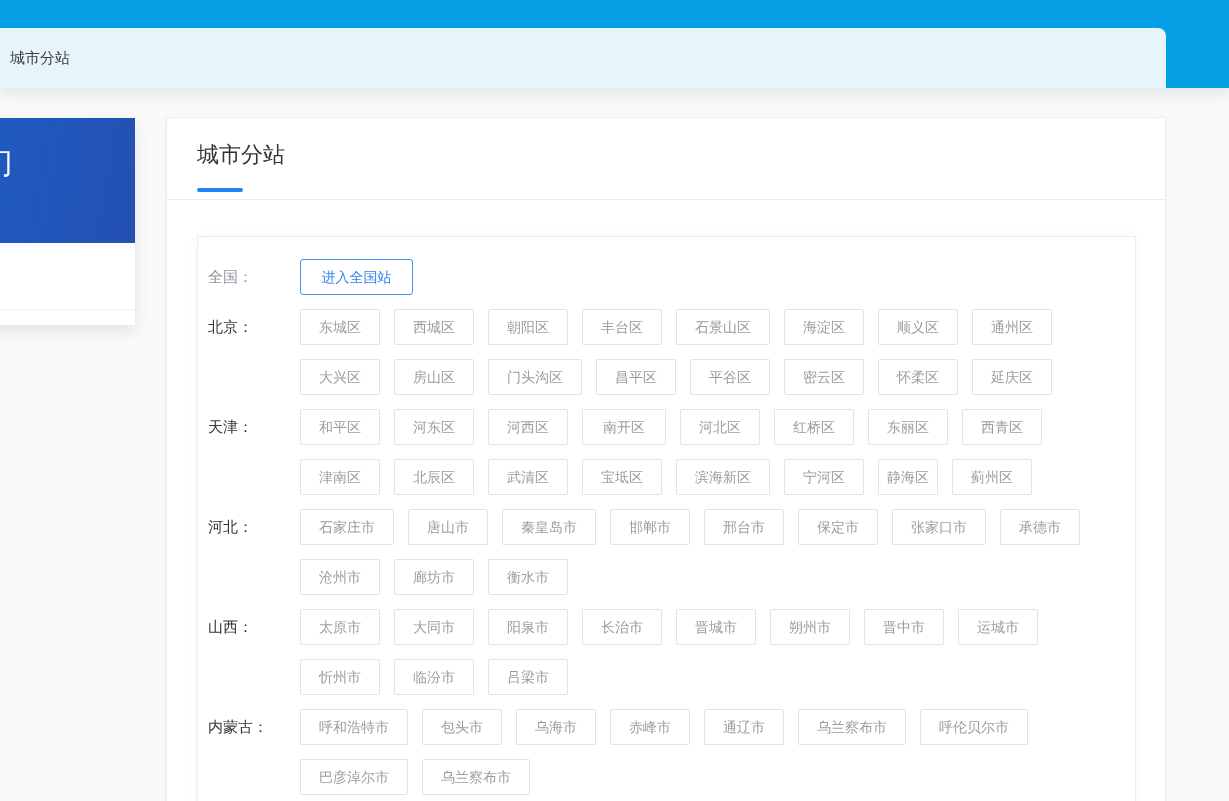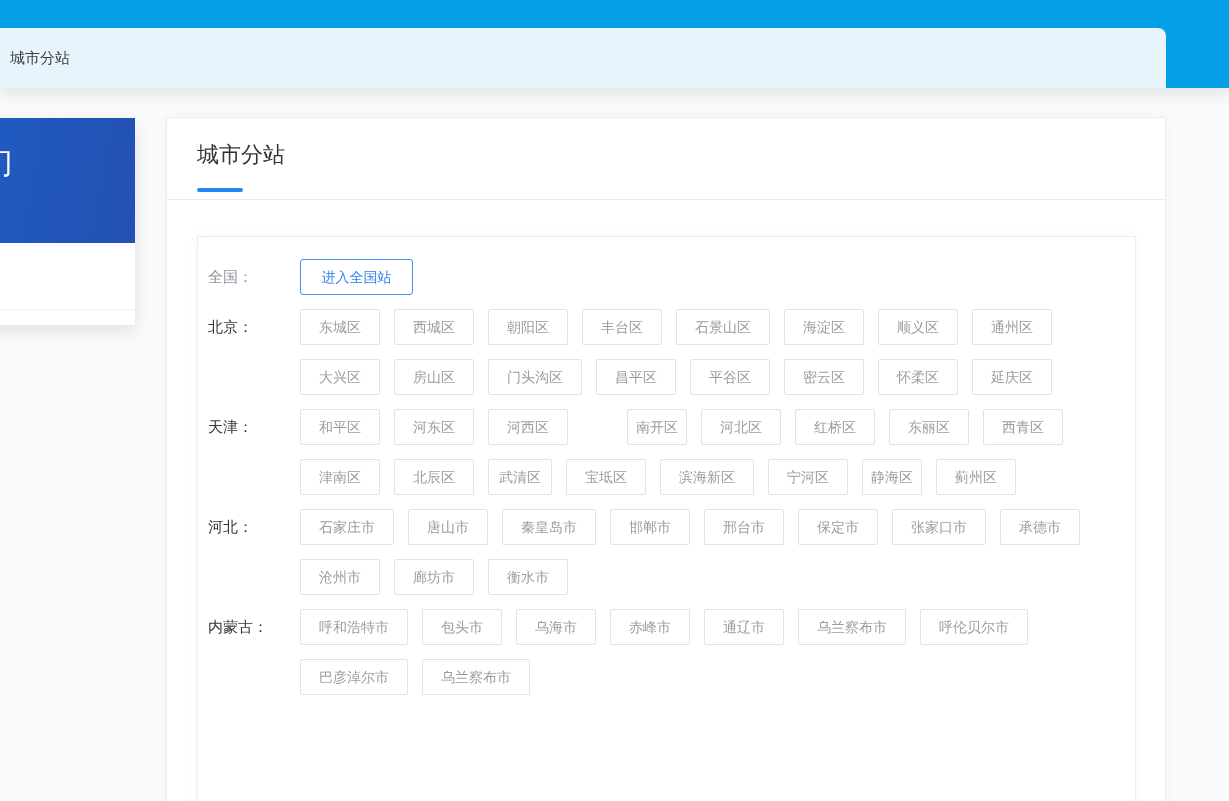--- a/index.html
+++ b/index.html
@@ -134,28 +134,28 @@
             <a class="city-btn" style="width: 80px;">延庆区</a>
           </div>
   </div>
 
   <div class="region-row">
     <div class="region-label">天津：</div>
     <div class="city-list">
             <a class="city-btn" style="width: 80px;">和平区</a>
             <a class="city-btn" style="width: 80px;">河东区</a>
             <a class="city-btn" style="width: 80px;">河西区</a>
-            <a class="city-btn" style="width: 60px; margin-left: 45px;">南开区</a>
+            <a class="city-btn" style="width: 84px;">南开区</a>
             <a class="city-btn" style="width: 80px;">河北区</a>
             <a class="city-btn" style="width: 80px;">红桥区</a>
             <a class="city-btn" style="width: 80px;">东丽区</a>
             <a class="city-btn" style="width: 80px;">西青区</a>
             <a class="city-btn" style="width: 80px;">津南区</a>
             <a class="city-btn" style="width: 80px;">北辰区</a>
-            <a class="city-btn" style="width: 64px;">武清区</a>
+            <a class="city-btn" style="width: 80px;">武清区</a>
             <a class="city-btn" style="width: 80px;">宝坻区</a>
             <a class="city-btn" style="width: 94px; text-align: center;">滨海新区</a>
             <a class="city-btn" style="width: 80px;">宁河区</a>
             <a class="city-btn" style="width: 60px;">静海区</a>
             <a class="city-btn" style="width: 80px;">蓟州区</a>
           </div>
   </div>
 
   <div class="region-row">
     <div class="region-label">河北：</div>
@@ -167,20 +167,36 @@
             <a class="city-btn" style="width: 80px;">邢台市</a>
             <a class="city-btn" style="width: 80px;">保定市</a>
             <a class="city-btn" style="width: 94px;">张家口市</a>
             <a class="city-btn" style="width: 80px;">承德市</a>
             <a class="city-btn" style="width: 80px;">沧州市</a>
             <a class="city-btn" style="width: 80px;">廊坊市</a>
             <a class="city-btn" style="width: 80px;">衡水市</a>
           </div>
   </div>
 
+  <div class="region-row">
+    <div class="region-label">山西：</div>
+    <div class="city-list">
+            <a class="city-btn" style="width: 80px;">太原市</a>
+            <a class="city-btn" style="width: 80px;">大同市</a>
+            <a class="city-btn" style="width: 80px;">阳泉市</a>
+            <a class="city-btn" style="width: 80px;">长治市</a>
+            <a class="city-btn" style="width: 80px;">晋城市</a>
+            <a class="city-btn" style="width: 80px;">朔州市</a>
+            <a class="city-btn" style="width: 80px;">晋中市</a>
+            <a class="city-btn" style="width: 80px;">运城市</a>
+            <a class="city-btn" style="width: 80px;">忻州市</a>
+            <a class="city-btn" style="width: 80px;">临汾市</a>
+            <a class="city-btn" style="width: 80px;">吕梁市</a>
+          </div>
+  </div>
 
   <div class="region-row">
     <div class="region-label">内蒙古：</div>
     <div class="city-list">
             <a class="city-btn" style="width: 108px;">呼和浩特市</a>
             <a class="city-btn" style="width: 80px;">包头市</a>
             <a class="city-btn" style="width: 80px;">乌海市</a>
             <a class="city-btn" style="width: 80px;">赤峰市</a>
             <a class="city-btn" style="width: 80px;">通辽市</a>
             <a class="city-btn" style="width: 108px;">乌兰察布市</a>

